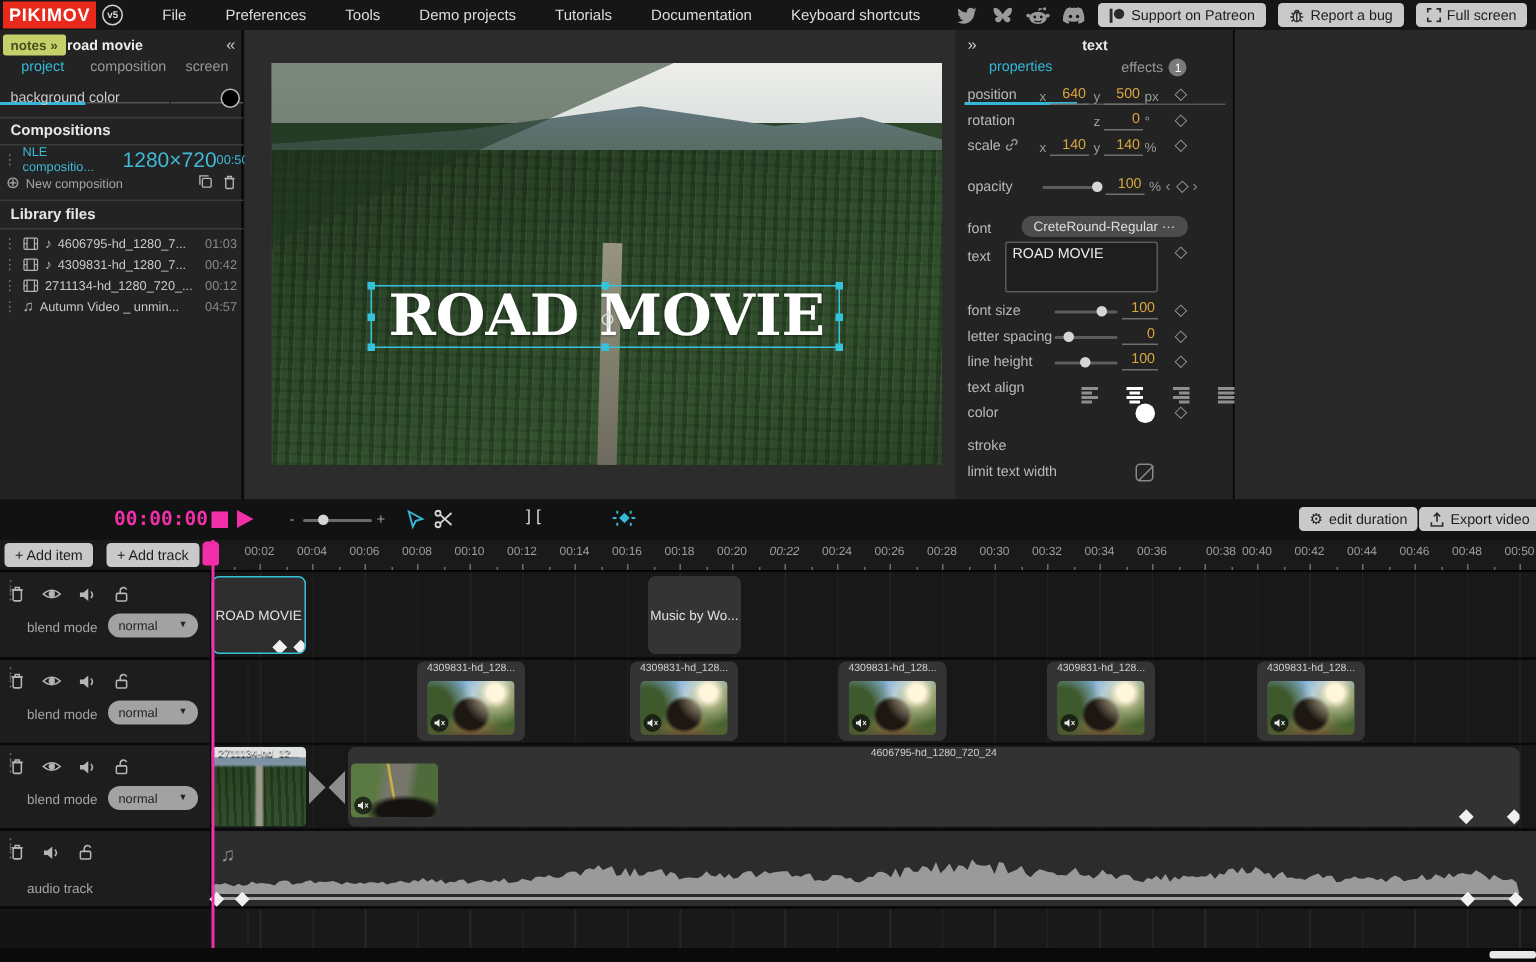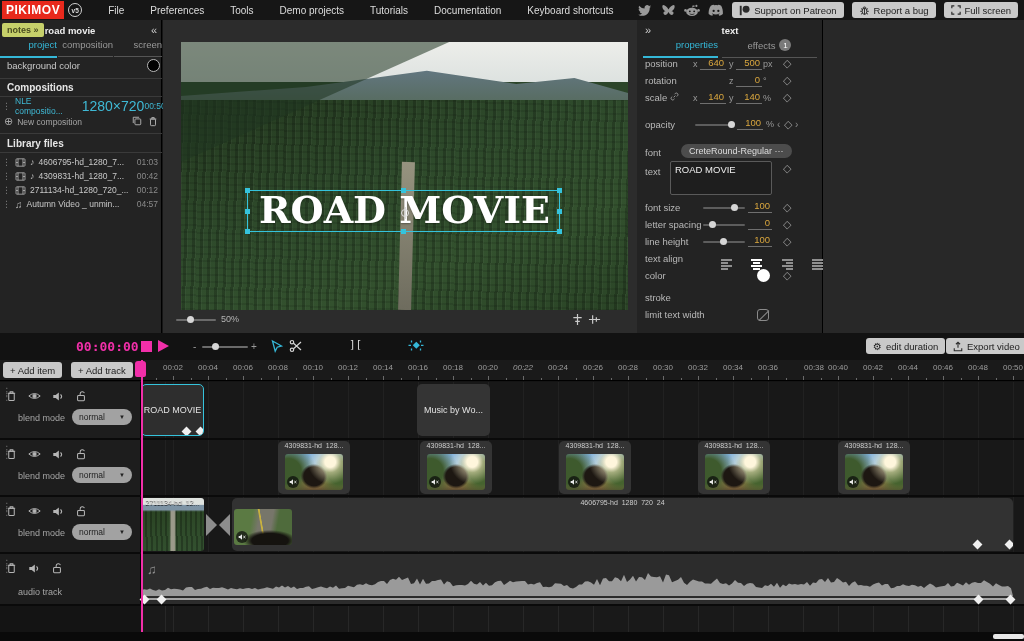--- a/index.html
+++ b/index.html
@@ -19,21 +19,21 @@
   .soc{width:16px;height:14px;display:flex;align-items:center;justify-content:center}
   .litebtn{background:#c9c9c9;color:#1d1d1d;border-radius:3px;font-size:9.5px;height:16px;
     display:flex;align-items:center;gap:4px;padding:0 7px;white-space:nowrap}
 
   
   #leftpanel{left:0;top:20px;width:162px;height:313px;background:#232323;border-right:1px solid #000}
   #notes-btn{left:2px;top:3px;background:#c6d06a;color:#4a4d20;font-size:9px;font-weight:bold;
     padding:2px 5px;border-radius:2px}
   #proj-title{left:0;top:5px;width:140px;text-align:center;color:#eee;font-size:9.5px;font-weight:bold}
   #collapse{right:4px;top:4px;color:#ccc;font-size:11px}
-  .ltab{top:19px;font-size:9.5px;color:#999;text-align:right;padding-bottom:6px}
+  .ltab{top:19px;font-size:9.5px;color:#999;text-align:center;padding-bottom:18px}
   .ltab.active{color:#35b8d8;border-bottom:2px solid #35b8d8}
   .ltab.idle{border-bottom:1px solid #555}
   .lrow-label{color:#c9c9c9;font-size:9.5px}
   .sec-head{color:#e6e6e6;font-size:10px;font-weight:bold}
   .cyan{color:#3fb9d5}
   .dots{color:#777;font-size:9px;line-height:9px}
   .filerow{left:0;width:162px;height:14px;display:flex;align-items:center;gap:4px;color:#c9c9c9;font-size:8.5px}
   .filerow .dur{margin-left:auto;margin-right:4px;color:#8a8a8a}
   .hair{height:1px;background:#3a3a3a}
 
@@ -316,35 +316,20 @@
         <div class="handle" style="left:-3px;top:-3px"></div>
         <div class="handle" style="left:153px;top:-3px"></div>
         <div class="handle" style="right:-3px;top:-3px"></div>
         <div class="handle" style="left:-3px;top:18px"></div>
         <div class="handle" style="right:-3px;top:18px"></div>
         <div class="handle" style="left:-3px;bottom:-3px"></div>
         <div class="handle" style="left:153px;bottom:-3px"></div>
         <div class="handle" style="right:-3px;bottom:-3px"></div>
         <div id="anchor" class="abs"></div>
       </div>
-    </div>
-    <div id="prev-bar" class="abs">
-      <div class="slider-track" style="left:13px;top:8px;width:40px"></div>
-      <div class="slider-thumb" style="left:24px;top:5px"></div>
-      <div class="abs" style="left:58px;top:3px;color:#b5b5b5;font-size:9px">50%</div>
-      <span class="abs" style="left:408px;top:2px">
-          <svg width="13" height="13" viewBox="0 0 14 14" stroke="#c9c9c9" stroke-width="1.3" fill="none">
-            <path d="M7 1v12M2.5 5h9M4.5 9h5"></path>
-          </svg>
-        </span>
-      <span class="abs" style="left:425px;top:2px">
-          <svg width="13" height="13" viewBox="0 0 14 14" stroke="#c9c9c9" stroke-width="1.3" fill="none">
-            <path d="M1 7h12M5 2.5v9M9 4.5v5"></path>
-          </svg>
-        </span>
     </div>
   </div>
 
   <div id="inspector" class="abs">
     <div id="insp-inner" class="abs">
       <div class="abs" style="left:8px;top:4px;color:#ccc;font-size:11px">»</div>
       <div class="abs" style="left:0;top:5px;width:186px;text-align:center;color:#eee;font-size:9.5px;font-weight:bold">text</div>
       <div class="ltab active abs" style="left:6px;top:19px;width:75px">properties</div>
       <div class="ltab idle abs" style="left:85px;top:19px;width:95px;display:flex;align-items:center;justify-content:center;gap:4px">
         <span>effects</span>
@@ -601,21 +586,21 @@
             <span>normal</span>
             <span style="font-size:6px">▼</span>
           </div>
       </div>
       <div class="trow-content">
         <div class="clip text-clip selected" style="left:0;top:2px;width:63px;height:52px">
           <span>ROAD MOVIE</span>
           <div class="kf-d" style="left:41px;top:43px"></div>
           <div class="kf-d" style="left:55px;top:43px"></div>
         </div>
-        <div class="clip text-clip" style="left:276px;top:2px;width:73px;height:52px">
+        <div class="clip text-clip" style="left:291px;top:2px;width:62px;height:52px">
             <span>Music by Wo...</span>
           </div>
       </div>
     </div>
 
     <div class="trow abs" style="top:107px;height:57px">
       <div class="trow-left">
         <span class="drag-dots">⋮<br>⋮</span>
         <div class="tctrl">
           <span>

